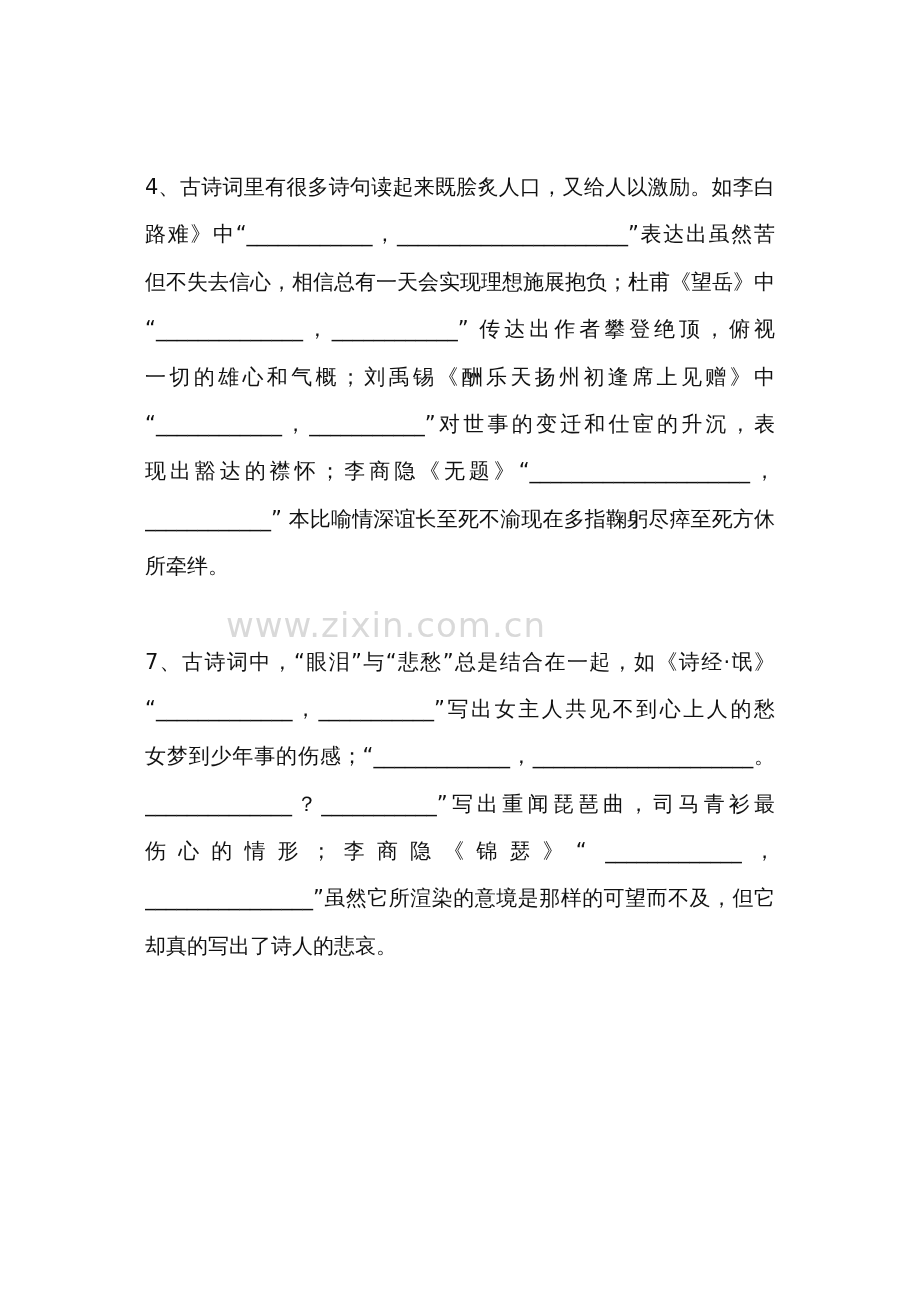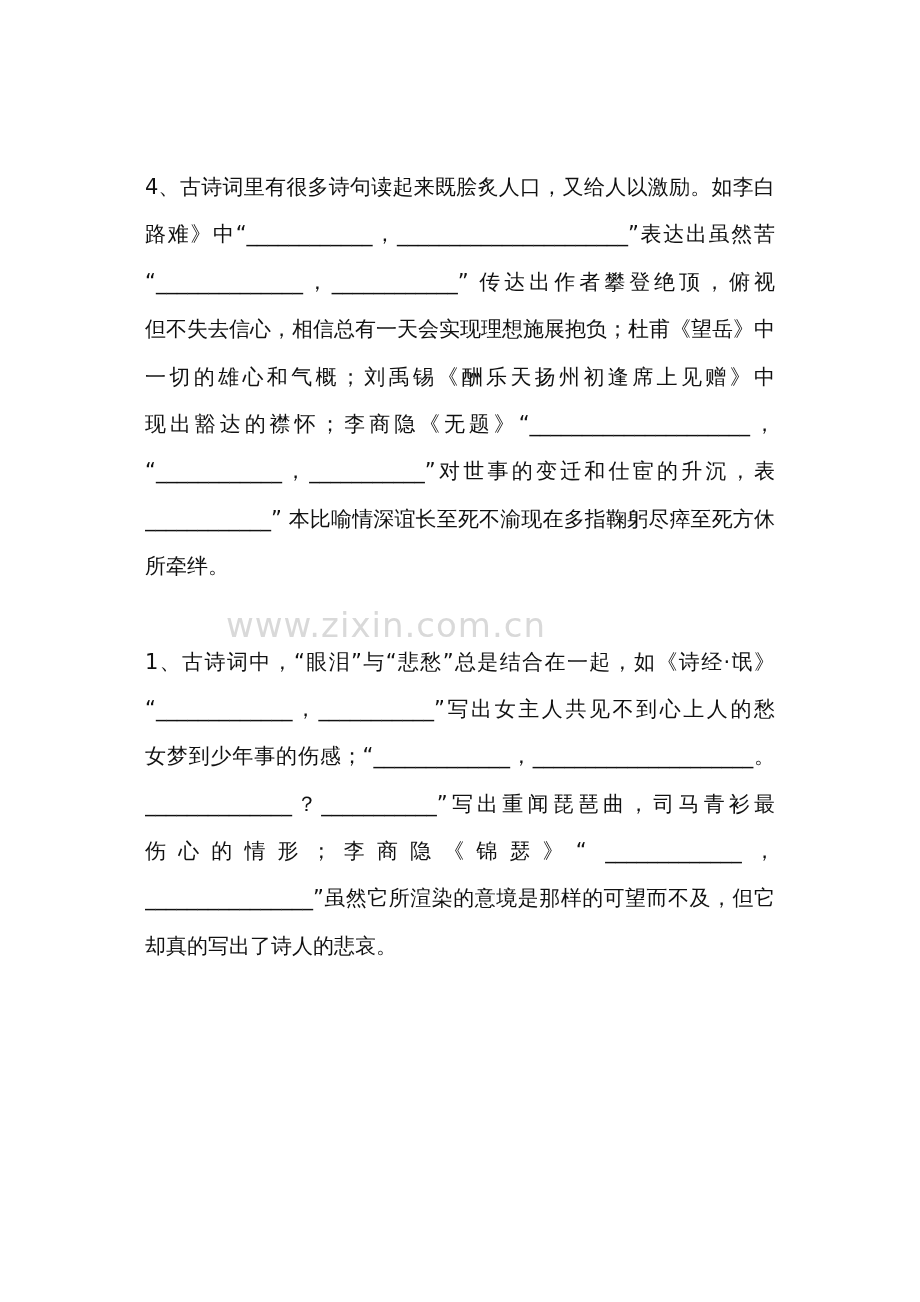--- a/index.html
+++ b/index.html
@@ -51,30 +51,30 @@
 </style>
 </head>
 <body style="background: rgb(255, 255, 255);">
 
 <div class="watermark" style="color: rgb(217, 217, 217);">www.zixin.com.cn</div>
 
 <div id="doc" style="color: rgb(17, 17, 17);">
     <div class="section">
       <div class="ln">4、古诗词里有很多诗句读起来既脍炙人口，又给人以激励。如李白《行</div>
       <div class="ln">路难》中“____________，______________________”表达出虽然苦闷</div>
+      <div class="ln">但不失去信心，相信总有一天会实现理想施展抱负；杜甫《望岳》中</div>
       <div class="ln">“______________，____________” 传达出作者攀登绝顶，俯视</div>
-      <div class="ln">但不失去信心，相信总有一天会实现理想施展抱负；杜甫《望岳》中</div>
       <div class="ln">一切的雄心和气概；刘禹锡《酬乐天扬州初逢席上见赠》中</div>
+      <div class="ln">“____________，___________”对世事的变迁和仕宦的升沉，表</div>
       <div class="ln">现出豁达的襟怀；李商隐《无题》“_____________________，</div>
-      <div class="ln">“____________，___________”对世事的变迁和仕宦的升沉，表</div>
       <div class="ln">____________” 本比喻情深谊长至死不渝现在多指鞠躬尽瘁至死方休</div>
       <div class="ln short">所牵绊。</div>
     </div>
     <div class="section">
-      <div class="ln">1、古诗词中，“眼泪”与“悲愁”总是结合在一起，如《诗经·氓》</div>
+      <div class="ln">7、古诗词中，“眼泪”与“悲愁”总是结合在一起，如《诗经·氓》</div>
       <div class="ln">“_____________，___________”写出女主人共见不到心上人的愁苦；</div>
       <div class="ln">女梦到少年事的伤感；“_____________，_____________________。</div>
       <div class="ln">______________？___________”写出重闻琵琶曲，司马青衫最</div>
       <div class="ln">伤心的情形；李商隐《锦瑟》“ _____________，</div>
       <div class="ln">________________”虽然它所渲染的意境是那样的可望而不及，但它</div>
       <div class="ln short">却真的写出了诗人的悲哀。</div>
     </div>
   </div>
 
 </body></html>

